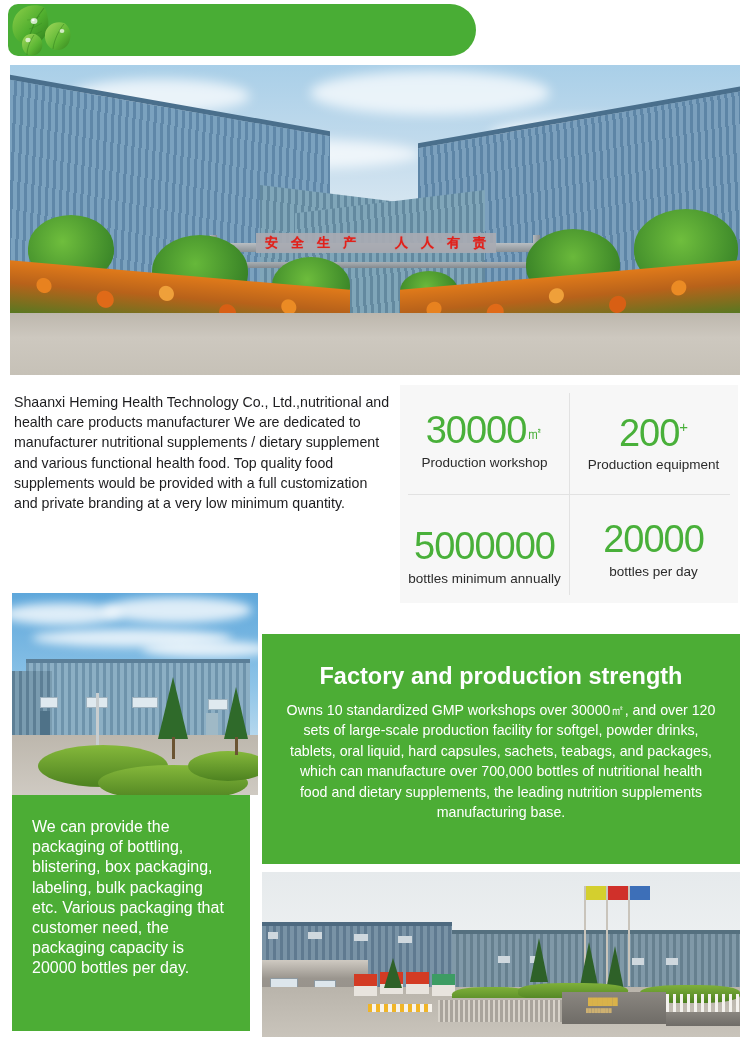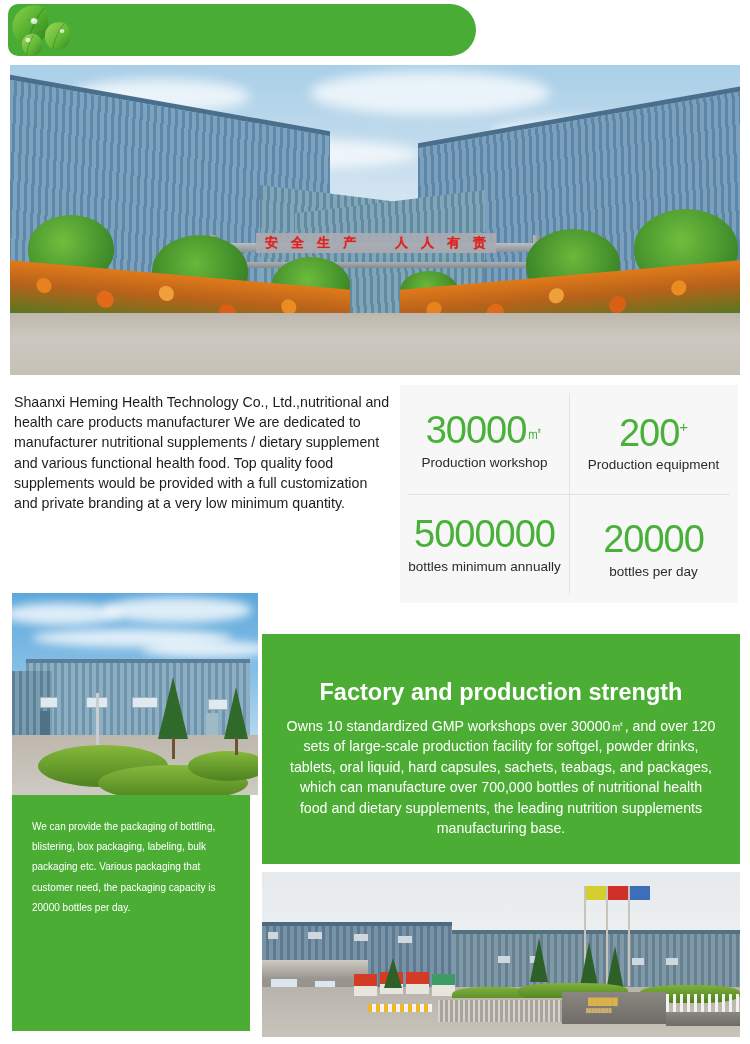--- a/index.html
+++ b/index.html
@@ -105,21 +105,21 @@
   .stats {
     position: absolute; left: 400px; top: 385px; width: 338px; height: 218px;
     background: #f7f7f7;
   }
   .stat-cell {
     position:absolute; width:169px; height:109px;
     display:flex; flex-direction:column; align-items:center; justify-content:center;
   }
   .stat-c0 { left:0;     top:0; }
   .stat-c1 { left:169px; top:0; }
-  .stat-c2 { left:0;     top:104px;align-items:center; }
+  .stat-c2 { left:0;     top:116px;align-items:center; }
   .stat-c3 { left:169px; top:109px; }
   .vdiv { position:absolute; left:169px; top:8px; width:1px; height:202px; background:#e2e2e2; }
   .hdiv { position:absolute; left:8px; top:109px; width:322px; height:1px; background:#e2e2e2; }
   .stat-num {
     color:#49b03a; font-size:38px; line-height:42px; font-weight:400;
     letter-spacing:-1px; white-space:nowrap;
   }
   .stat-num .sup { font-size:15px; vertical-align:super; letter-spacing:0; }
   .stat-num .sq { font-size:17px; vertical-align:top; position:relative; top:4px; letter-spacing:0;}
   .stat-label { color:#2b2b2b; font-size:13.5px; line-height:17px; margin-top:3px; white-space:nowrap; }
@@ -141,26 +141,26 @@
   .p2lawn { position:absolute; bottom:8px; height:42px; border-radius:50%; background:linear-gradient(180deg,#85b83b,#4d8220); }
   .p2win { position:absolute; height:11px; background:#dfe9ef; border:1px solid #9fb3c0; }
   .conifer { position:absolute; width:0; height:0; border-left:15px solid transparent; border-right:15px solid transparent; border-bottom:62px solid #2f6a2a; }
 
   
   .panel-left {
     position:absolute; left:12px; top:795px; width:238px; height:236px;
     background:#4cad35; color:#fff; padding:22px 18px 0 20px;
   }
   .panel-left h3 { font-size:22px; font-weight:bold; line-height:26px; margin-bottom:12px; }
-  .panel-left p { font-size:10px; line-height:20.2px; }
+  .panel-left p { font-size:16px; line-height:20.2px; }
 
   
   .panel-right {
     position:absolute; left:262px; top:634px; width:478px; height:230px;
-    background:#4cad35; color:#fff; padding-top:44px;
+    background:#4cad35; color:#fff; padding-top:28px;
   }
   .panel-right h3 { font-size:23.5px; font-weight:bold; text-align:center; line-height:28px; margin-bottom:10px; }
   .panel-right p { font-size:14.2px; line-height:20.4px; text-align:center; padding:0 24px; }
 
   
   .photo3 { position:absolute; left:262px; top:872px; width:478px; height:165px; overflow:hidden; }
   .p3sky { position:absolute; inset:0; background:linear-gradient(180deg,#e6eaec 0%,#eef1f2 50%,#f2f3f3 100%); }
   .p3shedA {
     position:absolute; left:-10px; top:50px; width:200px; height:68px;
     background:repeating-linear-gradient(90deg,#5f7a90 0px,#5f7a90 3px,#7993a6 3px,#7993a6 7px);

